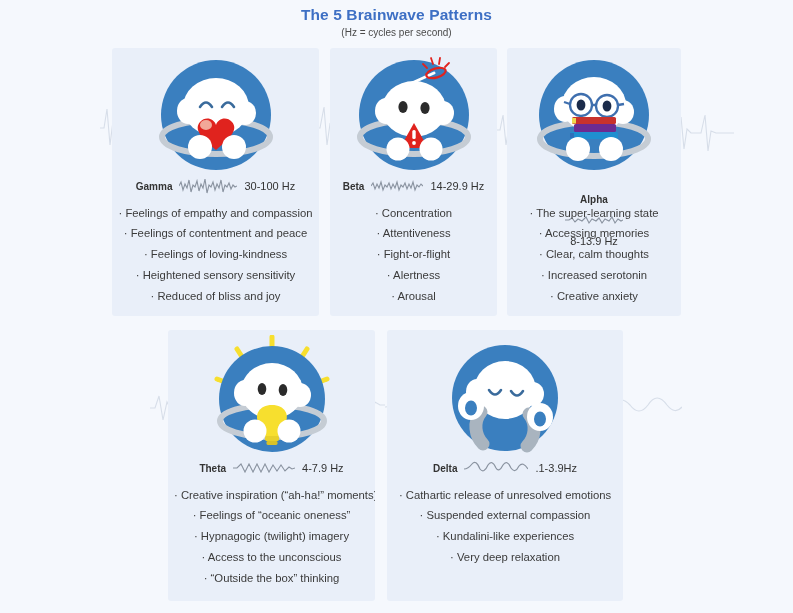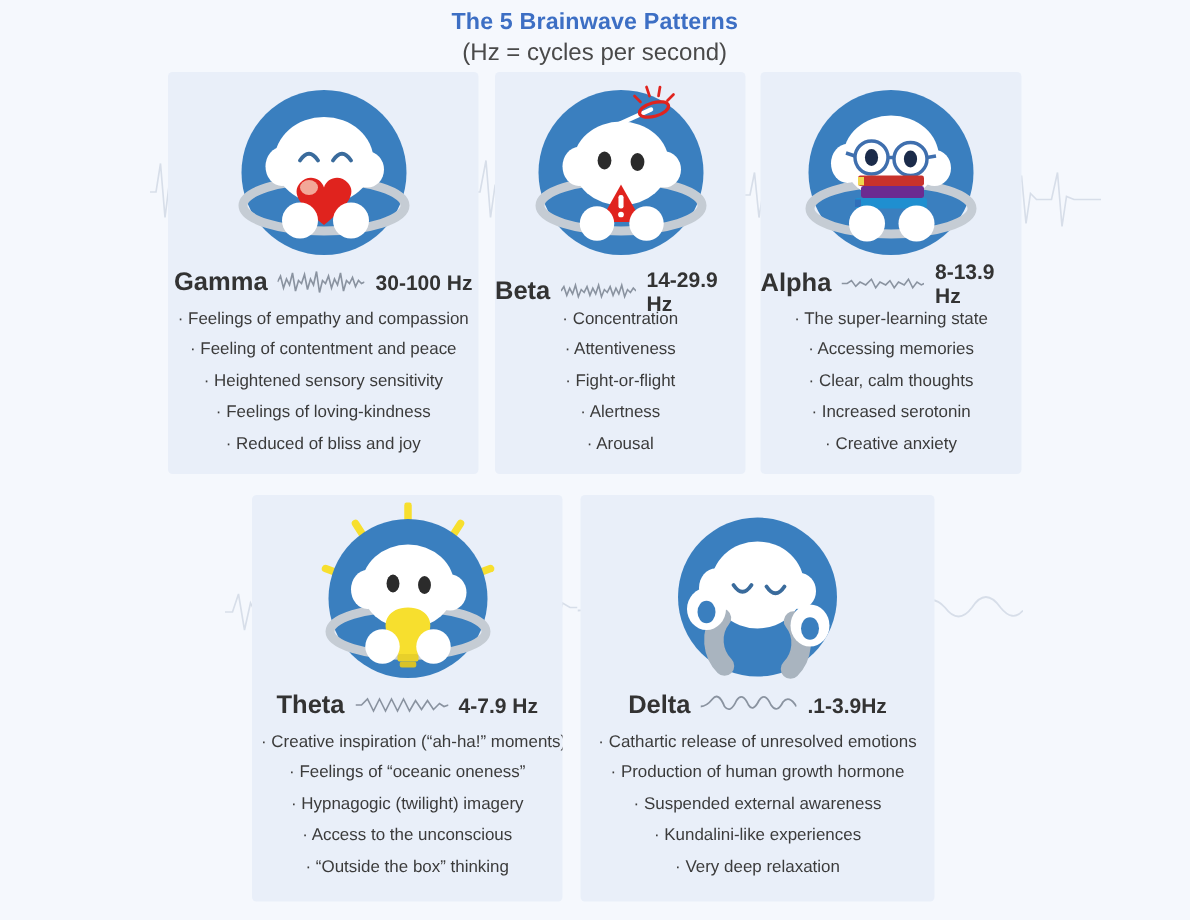--- a/index.html
+++ b/index.html
@@ -25,21 +25,21 @@
   }
   #title {
     font-size: 15.5px;
     font-weight: bold;
     color: #3d6fc4;
     letter-spacing: .1px;
     text-align: center;
   }
   #subtitle {
     margin-top: 3px;
-    font-size: 16px;
+    font-size: 10px;
     color: #4a4a4a;
   }
 
   
   .bg-eeg {
     position: absolute;
     pointer-events: none;
     z-index: 0;
   }
 
@@ -66,27 +66,27 @@
   
   .label-row {
     position: absolute;
     left: 0; right: 0;
     display: flex;
     align-items: center;
     justify-content: center;
     gap: 7px;
   }
   .band-name {
-    font-size: 17px;
+    font-size: 10px;
     font-weight: bold;
     color: #333333;
   }
   .band-hz {
-    font-size: 14px;
-    font-weight: bold;
+    font-size: 11px;
+    font-weight: normal;
     color: #333333;
   }
   .wave-glyph { display: block; }
 
   
   .bullets {
     position: absolute;
     left: 6px; right: 6px;
     text-align: center;
   }
@@ -156,23 +156,23 @@
       <div class="label-row" style="top:130px;">
         <span class="band-name">Gamma</span>
         <svg class="wave-glyph" width="58" height="16" viewBox="0 0 58 16">
           <polyline fill="none" stroke="#8a93a0" stroke-width="1.1" points="0,8 2,4 4,12 6,6 8,10 10,2 12,14 14,7 16,9 18,3 20,13 22,6 24,10 26,1 28,15 30,7 32,9 34,4 36,12 38,6 40,10 42,2 44,14 46,7 48,9 50,5 52,11 54,7 56,9 58,8"></polyline>
         </svg>
         <span class="band-hz">30-100 Hz</span>
       </div>
 
       <div class="bullets" style="top:155px;">
         <div class="bullet"><span class="dot">·</span> <span>Feelings of empathy and compassion</span></div>
-        <div class="bullet"><span class="dot">·</span> <span>Feeling of contentment and peace</span></div>
+        <div class="bullet"><span class="dot">·</span> <span>Feelings of contentment and peace</span></div>
+        <div class="bullet"><span class="dot">·</span> <span>Feelings of loving-kindness</span></div>
         <div class="bullet"><span class="dot">·</span> <span>Heightened sensory sensitivity</span></div>
-        <div class="bullet"><span class="dot">·</span> <span>Feelings of loving-kindness</span></div>
         <div class="bullet"><span class="dot">·</span> <span>Reduced of bliss and joy</span></div>
       </div>
 
     </div>
   </div>
 
   <div class="card" style="left:330px; top:48px; width:167px; height:268px;">
     <div class="card-inner">
 
       <div class="avatar-wrap" style="top:7px;">
@@ -237,21 +237,21 @@
           <rect x="38" y="62" width="44" height="7" rx="1.6" fill="#c8322c"></rect>
           <rect x="40" y="69" width="42" height="8" rx="1.6" fill="#6c2b91"></rect>
           <rect x="36" y="77" width="48" height="7" rx="1.6" fill="#1f8fd0"></rect>
           <rect x="38" y="63" width="4" height="5.5" fill="#f0d84e"></rect>
           <rect x="36" y="78" width="4" height="5" fill="#2f6fba"></rect>
           <circle cx="44" cy="94" r="12" fill="#ffffff"></circle>
           <circle cx="77" cy="94" r="12" fill="#ffffff"></circle>
         </svg>
       </div>
 
-      <div class="label-row" style="top:125px;">
+      <div class="label-row" style="top:146px;flex-direction:column;">
         <span class="band-name">Alpha</span>
         <svg class="wave-glyph" width="58" height="16" viewBox="0 0 58 16">
           <polyline fill="none" stroke="#8a93a0" stroke-width="1.1" points="0,8 4,8 7,6 10,10 13,7 17,9 21,5 24,11 27,7 31,9 34,6 37,11 40,7 44,9 47,5 50,11 53,7 56,9 58,8"></polyline>
         </svg>
         <span class="band-hz">8-13.9 Hz</span>
       </div>
 
       <div class="bullets" style="top:155px;">
         <div class="bullet"><span class="dot">·</span> <span>The super-learning state</span></div>
         <div class="bullet"><span class="dot">·</span> <span>Accessing memories</span></div>
@@ -332,22 +332,21 @@
       <div class="label-row" style="top:130px;">
         <span class="band-name">Delta</span>
         <svg class="wave-glyph" width="64" height="16" viewBox="0 0 64 16">
           <path fill="none" stroke="#8a93a0" stroke-width="1.2" d="M0,9 Q4,9 8,4 Q12,-1 16,9 Q20,14 24,5 Q28,-1 32,8 Q35,13 39,5 Q43,-1 47,8 Q51,14 55,6 Q59,1 64,9"></path>
         </svg>
         <span class="band-hz">.1-3.9Hz</span>
       </div>
 
       <div class="bullets" style="top:155px;">
         <div class="bullet"><span class="dot">·</span> <span>Cathartic release of unresolved emotions</span></div>
-        <div class="bullet"><span class="dot">·</span> <span>Production of human growth hormone</span></div>
-        <div class="bullet"><span class="dot">·</span> <span>Suspended external awareness</span></div>
+        <div class="bullet"><span class="dot">·</span> <span>Suspended external compassion</span></div>
         <div class="bullet"><span class="dot">·</span> <span>Kundalini-like experiences</span></div>
         <div class="bullet"><span class="dot">·</span> <span>Very deep relaxation</span></div>
       </div>
 
     </div>
   </div>
 
 </div>
 
 </body></html>

